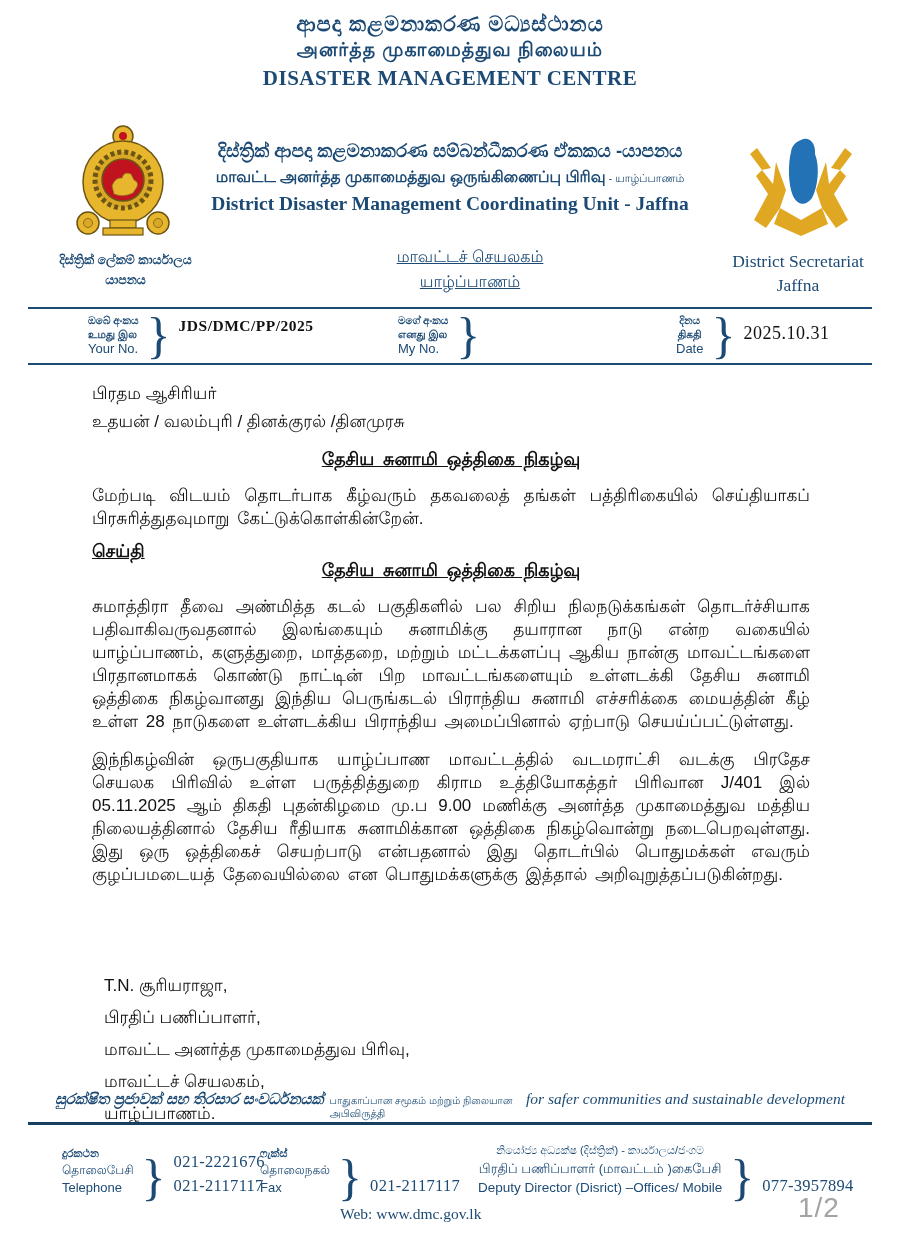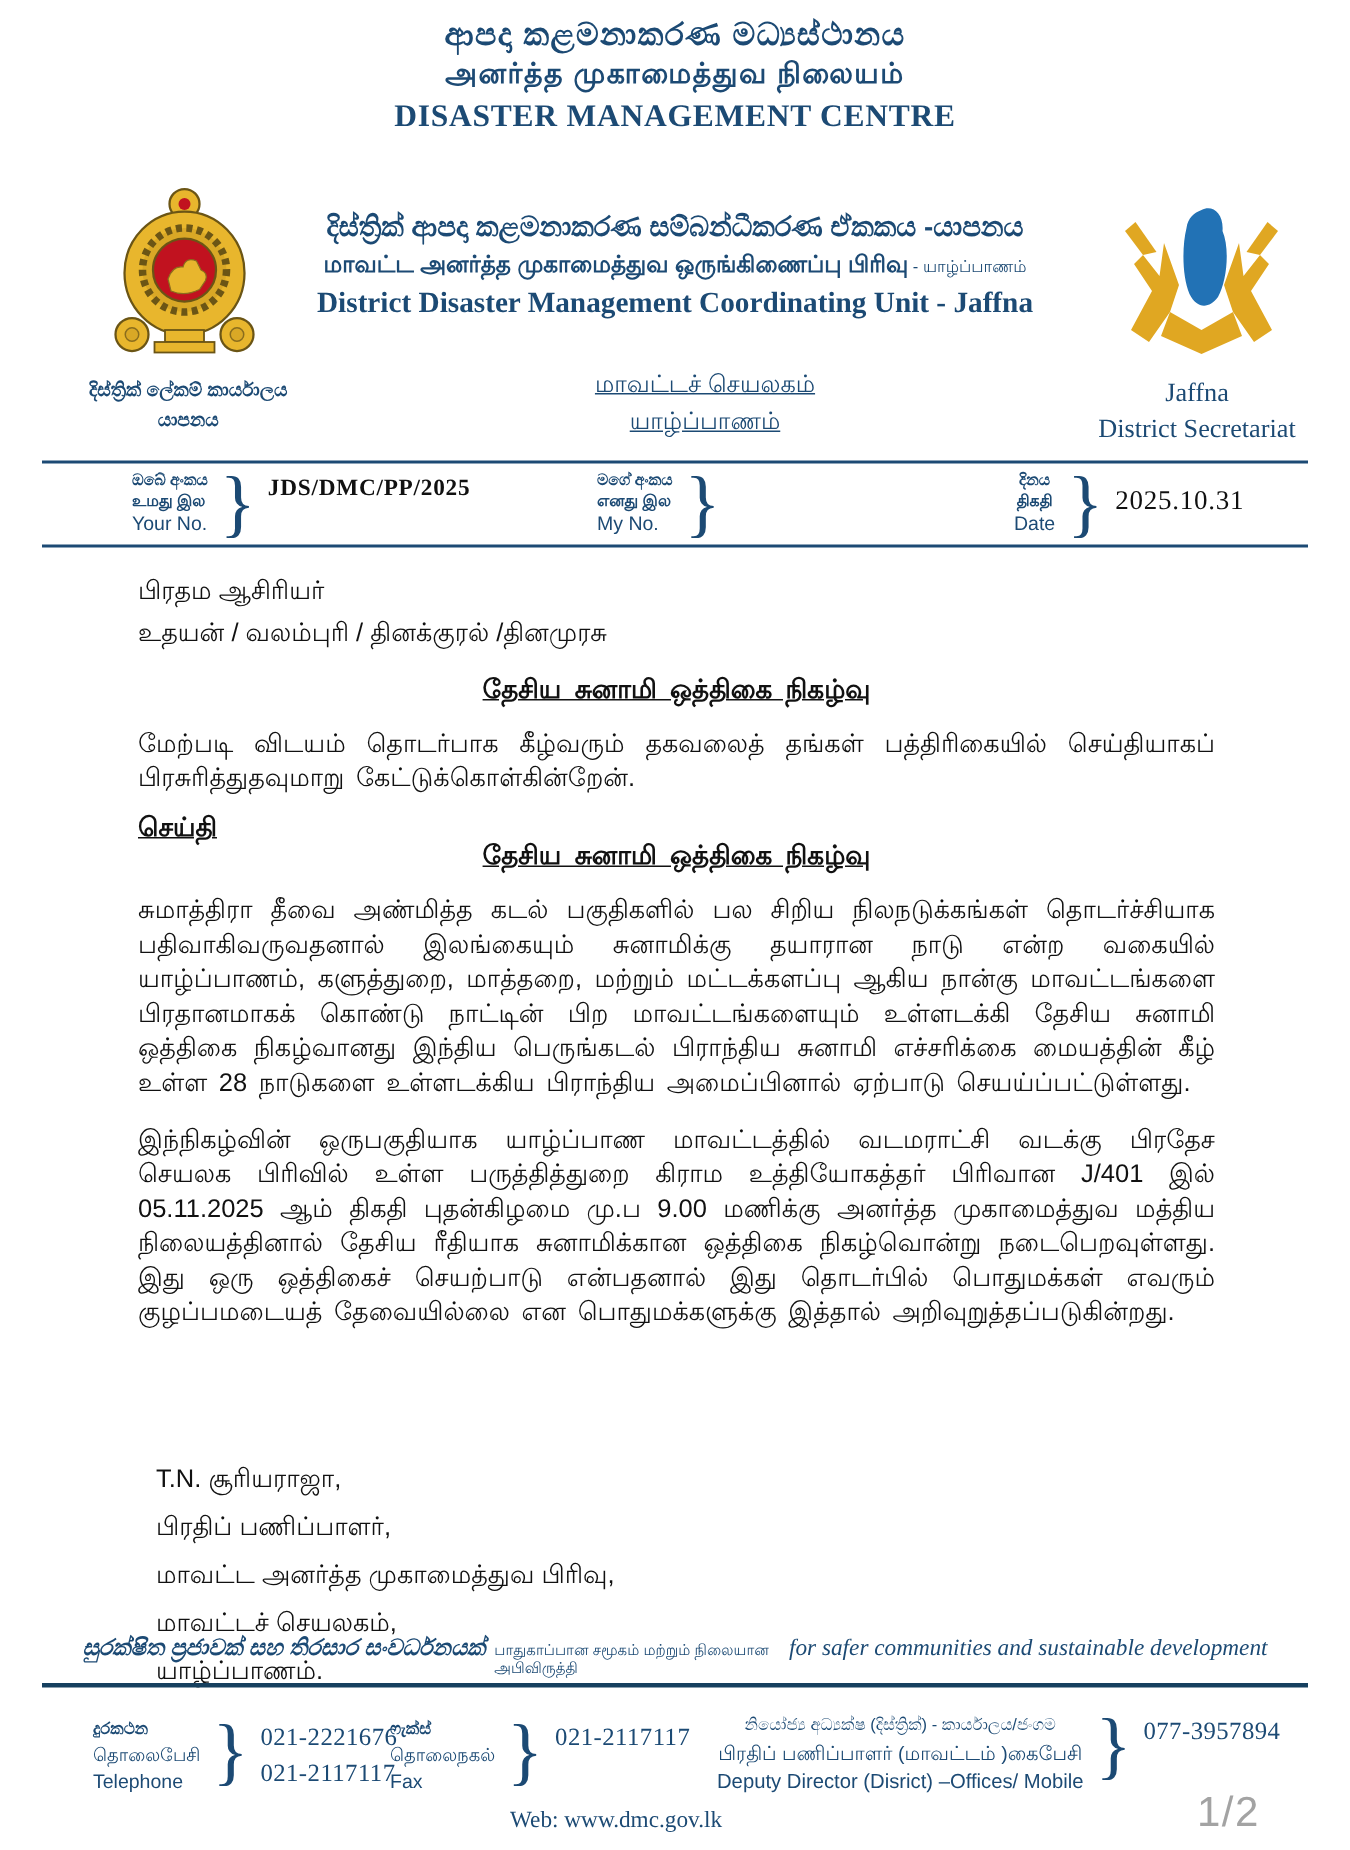--- a/index.html
+++ b/index.html
@@ -39,21 +39,21 @@
   .subject{width:718px;left:92px;text-align:center;font-weight:700;text-decoration:underline;font-size:17.5px;word-spacing:4px;}
   .para{left:92px;width:718px;text-align:justify;line-height:23px;word-spacing:3px;}
   .news-head{left:92px;font-weight:700;text-decoration:underline;font-size:17.5px;}
   .signature{left:104px;top:938px;line-height:32px;font-size:17px;margin-top:32px;}
   
   .motto-row{top:1090px;left:55px;width:790px;display:flex;align-items:baseline;justify-content:space-between;}
   .motto-si{font-size:15px;font-weight:700;font-style:italic;}
   .motto-ta{font-size:10px;margin-left:6px;flex:1;}
   .motto-en{font-size:15.5px;font-style:italic;font-family:"Liberation Serif",serif;}
   .footer-line{left:28px;width:844px;border-top:3px solid #16405f;height:0;}
-  .contact{display:flex;align-items:flex-start;}
+  .contact{display:flex;align-items:flex-end;}
   .contact .labels{font-size:11px;line-height:1.45;font-weight:600;}
   .contact .labels .en{font-size:13px;font-weight:400;}
   .contact .labels .ta{font-size:12px;font-weight:400;}
   .contact .num{font-family:"Liberation Serif",serif;font-size:16.5px;line-height:1.45;letter-spacing:.3px;}
   .deputy-labels{text-align:center;font-size:11px;line-height:1.5;}
   .deputy-labels .ta{font-size:13px;}
   .deputy-labels .en{font-size:13.5px;font-family:Liberation Sans, sans-serif;}
   .web-row{top:1205px;left:340px;display:flex;gap:36px;font-family:"Liberation Serif",serif;font-size:15.5px;flex-direction:column;}
   .page-num{top:1192px;left:798px;font-size:28px;color:#a3a3a3;letter-spacing:1px;}
 </style>
@@ -106,22 +106,22 @@
       <g fill="#e0a722">
         <path d="M34,30 L44,58 L38,76 L24,96 L12,88 L26,62 L14,44 L20,38 L31,52 Z"></path>
         <path d="M20,38 L8,22 L15,16 L29,36 Z"></path>
         <path d="M84,30 L74,58 L80,76 L94,96 L106,88 L92,62 L104,44 L98,38 L87,52 Z"></path>
         <path d="M98,38 L110,22 L103,16 L89,36 Z"></path>
         <path d="M38,76 L59,88 L80,76 L86,92 L59,104 L32,92 Z"></path>
       </g>
     </svg>
   </div>
   <div class="abs right-caption navy">
+    <div>District Secretariat</div>
     <div>Jaffna</div>
-    <div>District Secretariat</div>
   </div>
 
   <div class="abs hline" style="top:307px;"></div>
   <div class="abs hline" style="top:363px;"></div>
 
   <div class="abs ref-group" style="top:314px;left:88px;">
     <div class="ref-labels navy">
       <div>ඔබේ අංකය</div>
       <div>உமது இல</div>
       <div class="en">Your No.</div>

